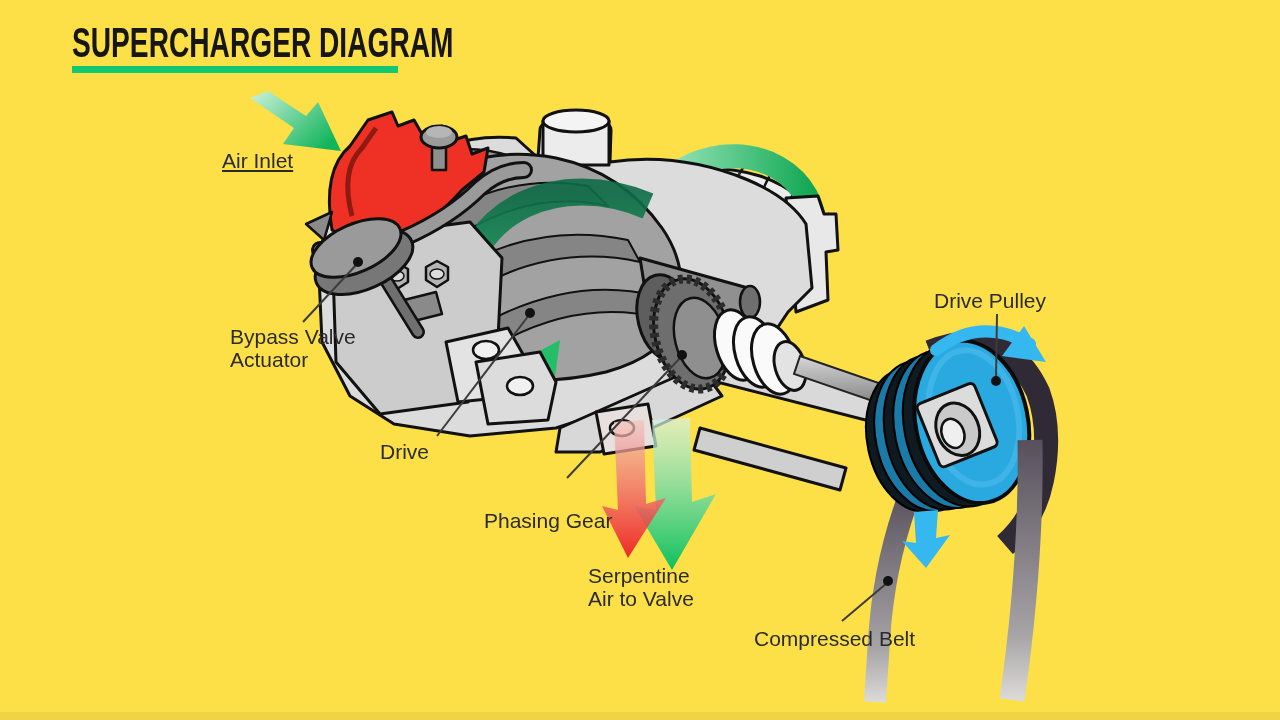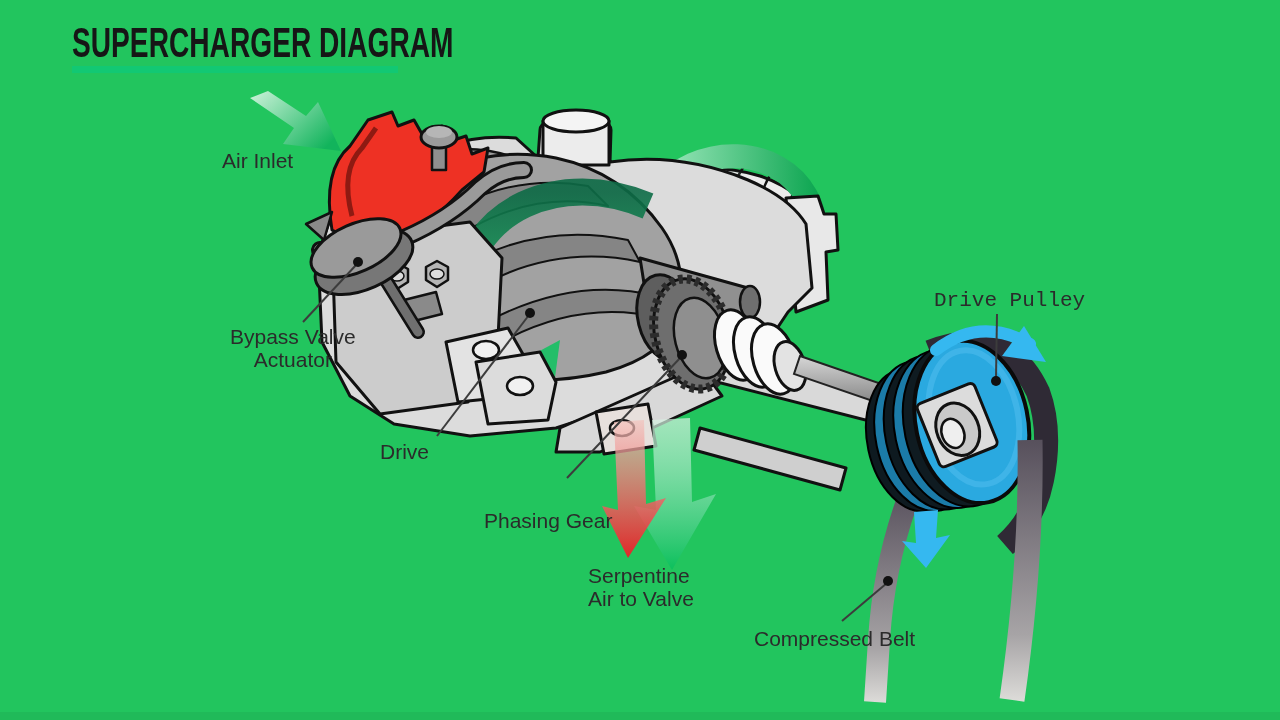--- a/index.html
+++ b/index.html
@@ -1,17 +1,17 @@
 <!DOCTYPE html>
 <html><head>
 <meta charset="utf-8">
 <style>
   html,body{margin:0;padding:0;}
   body{font-family:"Liberation Sans", sans-serif;}
-  .stage{position:relative;width:1280px;height:720px;background:#22c55e;overflow:hidden;}
+  .stage{position:relative;width:1280px;height:720px;background:#fde047;overflow:hidden;}
   .stage svg{position:absolute;left:0;top:0;}
   .title-wrap{position:absolute;left:72px;top:22px;}
   .title{display:inline-block;font-size:42px;line-height:42px;font-weight:bold;color:#161616;
          letter-spacing:0px;transform:scaleX(0.67);transform-origin:0 50%;white-space:nowrap;}
   .title-underline{position:absolute;left:72px;top:66px;width:326px;height:7px;background:#12c873;}
   .lbl{position:absolute;font-size:21px;line-height:23px;color:#2b2b2b;white-space:nowrap;}
   .bottom-edge{position:absolute;left:0;top:712px;width:1280px;height:8px;background:rgba(0,0,0,0.05);}
 </style>
 </head>
 <body>
@@ -208,34 +208,34 @@
     </g>
     <g fill="#111">
       <circle cx="358" cy="262" r="5"></circle>
       <circle cx="530" cy="313" r="5"></circle>
       <circle cx="682" cy="355" r="5"></circle>
       <circle cx="996" cy="381" r="5"></circle>
       <circle cx="888" cy="581" r="5"></circle>
     </g>
   </svg>
 
-  <div class="lbl" style="left:222px;top:149px;">Air Inlet</div>
-
-  <div class="lbl" style="left:230px;top:325px;text-align:center;">
+  <div class="lbl" style="left:222px;top:149px;text-decoration:underline;">Air Inlet</div>
+
+  <div class="lbl" style="left:230px;top:325px;">
     <div>Bypass Valve</div>
     <div>Actuator</div>
   </div>
 
   <div class="lbl" style="left:380px;top:440px;">Drive</div>
 
   <div class="lbl" style="left:484px;top:481px;margin-top:28px;">Phasing Gear</div>
 
   <div class="lbl" style="left:588px;top:564px;">
     <div>Serpentine</div>
     <div>Air to Valve</div>
   </div>
 
-  <div class="lbl" style="left:934px;top:289px;font-family:Liberation Mono, monospace;">Drive Pulley</div>
+  <div class="lbl" style="left:934px;top:289px;">Drive Pulley</div>
 
   <div class="lbl" style="left:754px;top:627px;">Compressed Belt</div>
 
   <div class="bottom-edge"></div>
 </div>
 
 </body></html>

